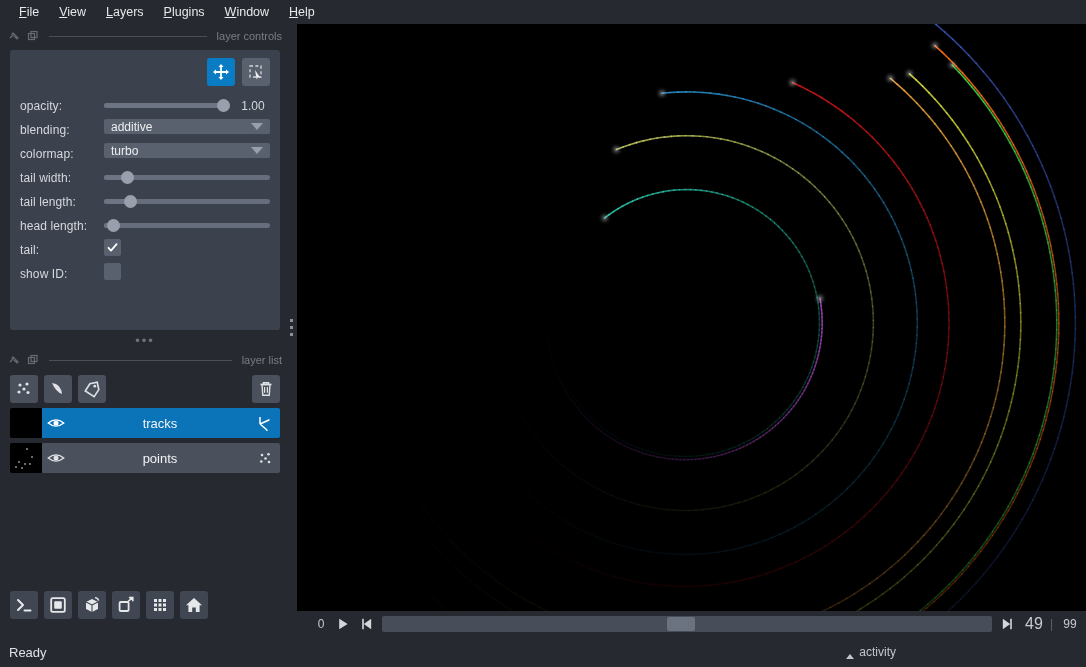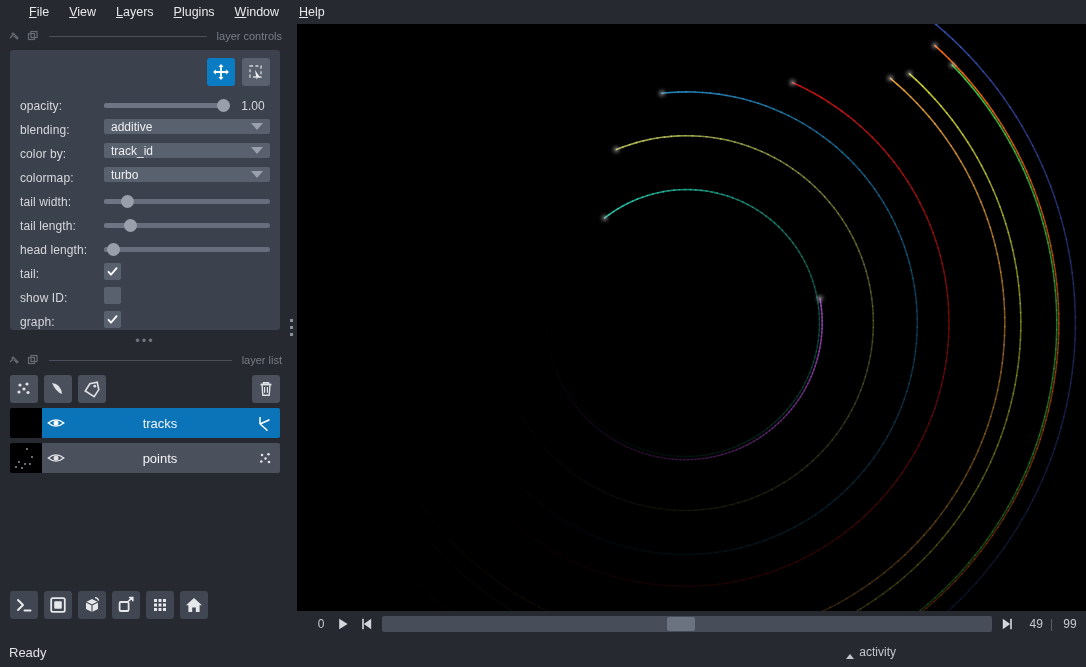--- a/index.html
+++ b/index.html
@@ -9,21 +9,21 @@
     font-family: "Liberation Sans", sans-serif;
     overflow: hidden;
     color: #d4d6da;
   }
   #app { position: relative; width: 1086px; height: 667px; }
 
   
   #menubar {
     position: absolute; left: 0; top: 0; width: 1086px; height: 24px;
     background: #262930;
-    display: flex; align-items: center; padding-left: 19px; text-align: center;
+    display: flex; align-items: center; padding-left: 9px; text-align: center;
   }
   .menu-item {
     font-size: 12.5px; color: #e6e8ea;
     padding: 2px 10px; line-height: 16px;
     white-space: nowrap;
   }
   .menu-item span.mn { text-decoration: underline; }
 
   
   #leftpanel {
@@ -165,21 +165,21 @@
   #dims .axis-label { font-size: 12px; color: #c7cad0; width: 12px; text-align: center; }
   .pbtn { width: 17px; height: 17px; display: flex; align-items: center; justify-content: center; }
   #dim-slider {
     flex: 1 1 auto; height: 16px; background: #474d59; border-radius: 2px;
     position: relative;
   }
   #dim-handle {
     position: absolute; top: 1px; left: 48.5%; width: 28px; height: 14px;
     background: #6b7280; border-radius: 2px;
   }
-  .frame-cur { font-size: 12px; color: #c7cad0; min-width: 20px; text-align: right; }
+  .frame-cur { font-size: 16px; color: #c7cad0; min-width: 20px; text-align: right; }
   .frame-sep { color: #5c626c; font-size: 12px; }
   .frame-max { font-size: 12px; color: #c7cad0; min-width: 20px; text-align: center; }
 
   
   #statusbar {
     position: absolute; left: 0; top: 637px; width: 908px; height: 30px;
     background: #262930; display: flex; align-items: center;
   }
   #status-text { font-size: 13px; color: #dfe1e5; margin-left: 9px; }
   #activity-btn {
@@ -247,29 +247,20 @@
       <div class="ctl-row">
         <div class="ctl-label">blending:</div>
         <div class="ctl-field">
           <div class="combo">
             <span class="cval">additive</span>
             <span class="arrow"></span>
           </div>
         </div>
       </div>
 
-      <div class="ctl-row">
-        <div class="ctl-label">color by:</div>
-        <div class="ctl-field">
-          <div class="combo">
-            <span class="cval">track_id</span>
-            <span class="arrow"></span>
-          </div>
-        </div>
-      </div>
 
       <div class="ctl-row">
         <div class="ctl-label">colormap:</div>
         <div class="ctl-field">
           <div class="combo">
             <span class="cval">turbo</span>
             <span class="arrow"></span>
           </div>
         </div>
       </div>
@@ -318,30 +309,20 @@
         </div>
       </div>
 
       <div class="ctl-row">
         <div class="ctl-label">show ID:</div>
         <div class="ctl-field">
           <div class="checkbox"></div>
         </div>
       </div>
 
-      <div class="ctl-row">
-        <div class="ctl-label">graph:</div>
-        <div class="ctl-field">
-          <div class="checkbox">
-            <svg width="13" height="13" viewBox="0 0 13 13">
-                <path d="M2.5 6.8 L5 9.6 L10.6 3.2" stroke="#ffffff" stroke-width="1.8" fill="none" stroke-linecap="round" stroke-linejoin="round"></path>
-              </svg>
-          </div>
-        </div>
-      </div>
 
       <div class="dots-handle">•••</div>
     </div>
 
     <div id="layerlist-wrap">
       <div class="dock-header">
         <svg class="dock-ic" viewBox="0 0 12 12">
             <path d="M1 8 L5 4 M4 3 L9 8 L8 9 L3 4z" stroke="#9aa0ab" stroke-width="1.2" fill="none"></path>
           </svg>
         <svg class="dock-ic" viewBox="0 0 12 12">

